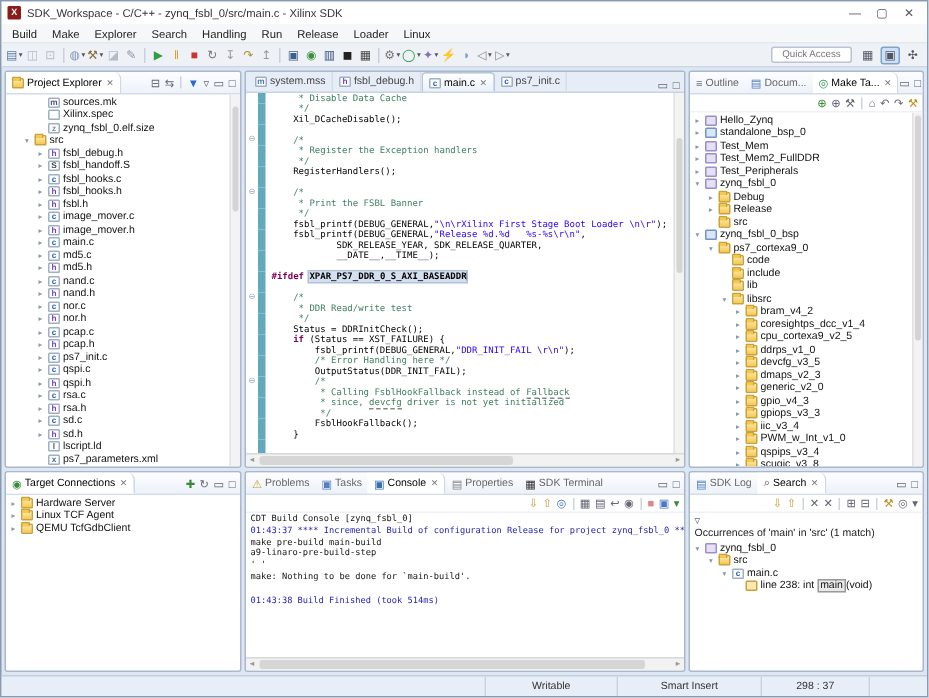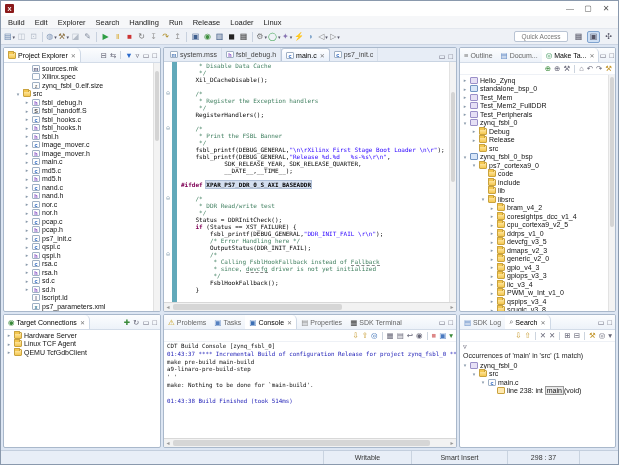--- a/index.html
+++ b/index.html
@@ -108,30 +108,31 @@
   .sb-cell{display:flex;align-items:center;justify-content:center;border-left:1px solid #c9d3e0;flex:0 0 auto;}
   .sb-rest{flex:1;border-left:1px solid #c9d3e0;}
 </style>
 </head>
 <body>
 
 <div class="window">
 
   <div class="titlebar">
     <div class="app-icon">X</div>
+    <div class="title-text">SDK_Workspace - C/C++ - zynq_fsbl_0/src/main.c - Xilinx SDK</div>
     <div class="win-controls">
       <div class="win-btn">—</div>
       <div class="win-btn">▢</div>
       <div class="win-btn">✕</div>
     </div>
   </div>
 
   <div class="menubar" id="menubar">
       <div class="menu-item">Build</div>
-      <div class="menu-item">Edit</div>
+      <div class="menu-item">Make</div>
       <div class="menu-item">Explorer</div>
       <div class="menu-item">Search</div>
       <div class="menu-item">Handling</div>
       <div class="menu-item">Run</div>
       <div class="menu-item">Release</div>
       <div class="menu-item">Loader</div>
       <div class="menu-item">Linux</div>
     </div>
 
   <div class="toolbar">

